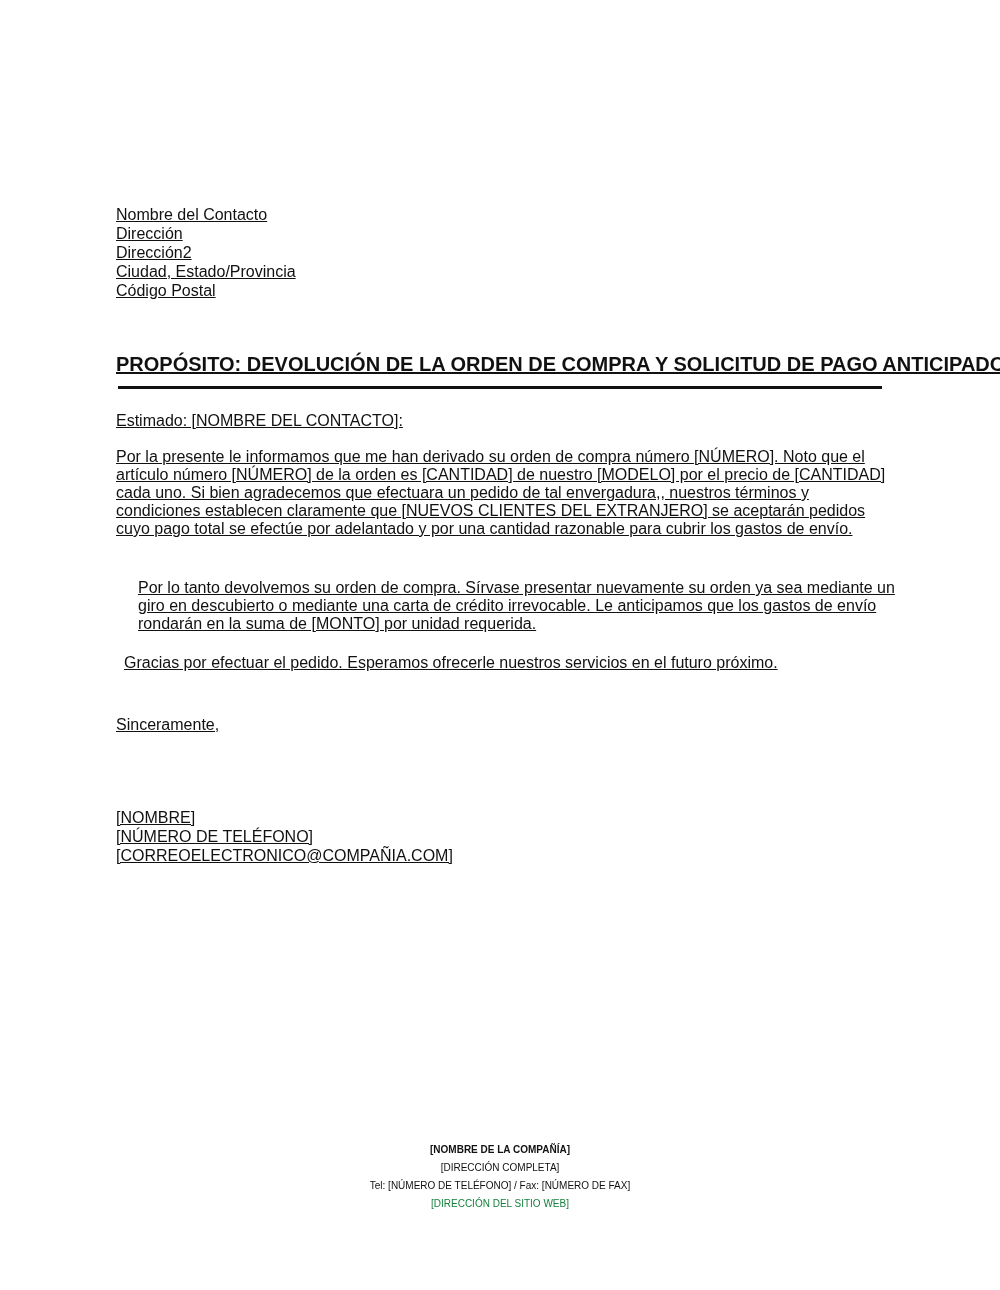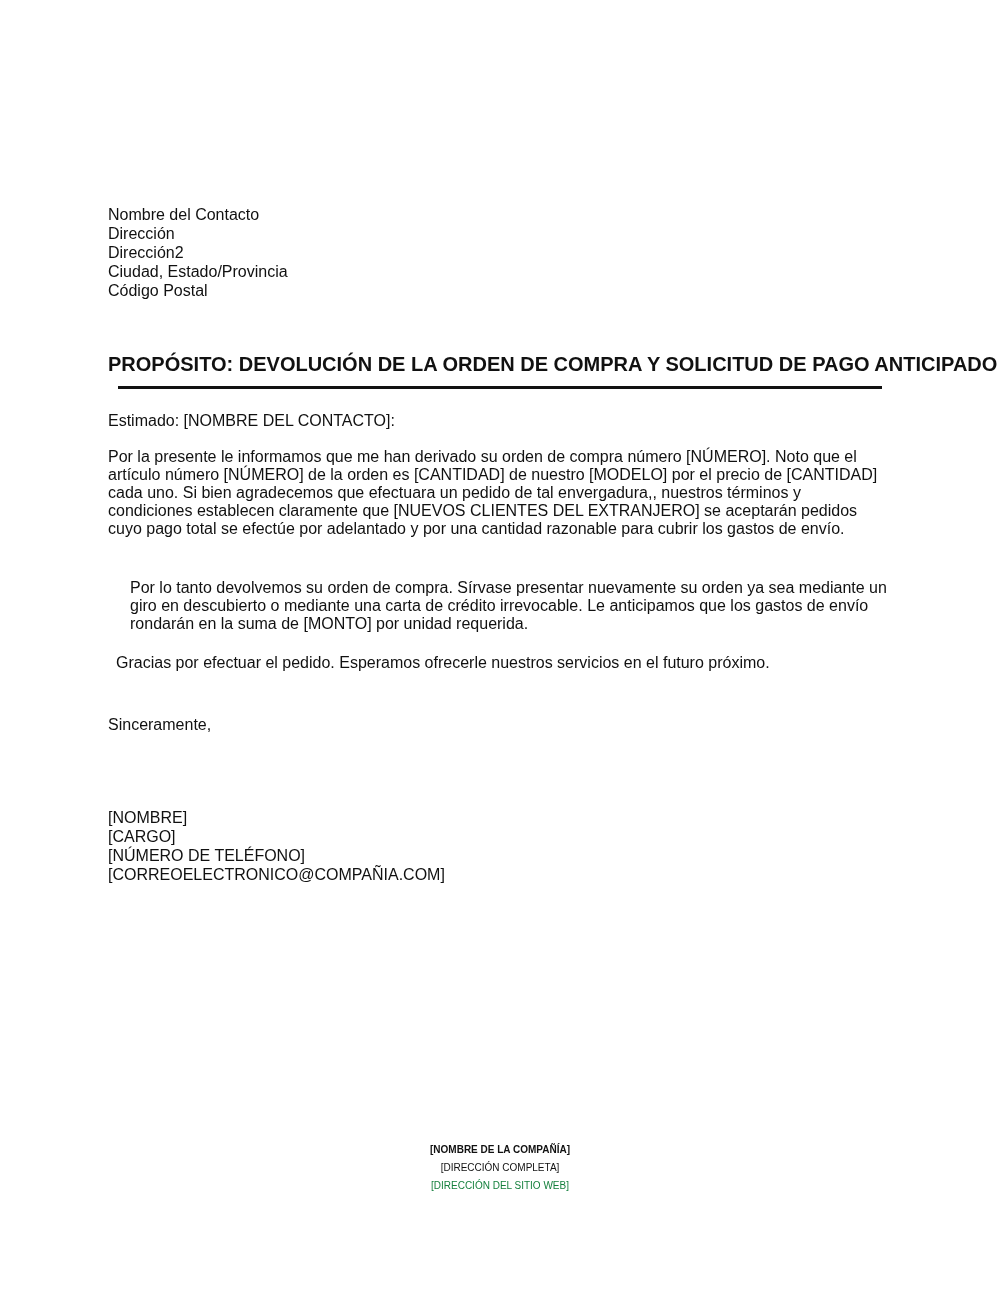--- a/index.html
+++ b/index.html
@@ -1,19 +1,19 @@
 <!DOCTYPE html>
 <html><head>
   <meta charset="utf-8">
   <style>
     html, body { margin: 0; padding: 0; background: #ffffff; }
     body { width: 1000px; height: 1290px; position: relative; overflow: hidden;
            font-family: "Liberation Sans", sans-serif; color: #111; font-size: 16px; }
     .page { position: absolute; left: 0; top: 0; width: 1000px; height: 1290px; }
-    .block { position: absolute; left: 108px; line-height: 19px; }
+    .block { position: absolute; left: 116px; line-height: 19px; text-decoration: underline; }
     .address { top: 205px; }
     .address div { height: 19px; }
     .subject { top: 355px; font-weight: bold; font-size: 20px; letter-spacing: 0px; white-space: nowrap; }
     .rule { position: absolute; left: 118px; top: 386px; width: 764px; height: 3px; background: #111; }
     .greeting { top: 411px; text-align: center; }
     .para { width: 770px; line-height: 18px; }
     .p1 { top: 448px; }
     .p2 { top: 579px; margin-left: 22px; }
     .p3 { top: 654px; margin-left: 8px; }
     .closing { top: 715px; }
@@ -42,24 +42,24 @@
   <div class="block greeting">Estimado: [NOMBRE DEL CONTACTO]:</div>
 
   <div class="block para p1">Por la presente le informamos que me han derivado su orden de compra número [NÚMERO]. Noto que el artículo número [NÚMERO] de la orden es [CANTIDAD] de nuestro [MODELO] por el precio de [CANTIDAD] cada uno. Si bien agradecemos que efectuara un pedido de tal envergadura,, nuestros términos y condiciones establecen claramente que [NUEVOS CLIENTES DEL EXTRANJERO] se aceptarán pedidos cuyo pago total se efectúe por adelantado y por una cantidad razonable para cubrir los gastos de envío.</div>
   <div class="block para p2">Por lo tanto devolvemos su orden de compra. Sírvase presentar nuevamente  su orden ya sea mediante un giro en descubierto o mediante una carta de crédito irrevocable. Le anticipamos que los gastos de envío rondarán en la suma de [MONTO] por unidad requerida.</div>
   <div class="block para p3">Gracias por efectuar el pedido. Esperamos ofrecerle nuestros servicios en el futuro próximo.</div>
 
   <div class="block closing">Sinceramente,</div>
 
   <div class="block signature">
     <div>[NOMBRE]</div>
-    <div>[CARGO]</div>
     <div>[NÚMERO DE TELÉFONO]</div>
     <div>[CORREOELECTRONICO@COMPAÑIA.COM]</div>
   </div>
 
   <div class="footer">
     <div class="company">[NOMBRE DE LA COMPAÑÍA]</div>
     <div>[DIRECCIÓN COMPLETA]</div>
+    <div>Tel: [NÚMERO DE TELÉFONO] / Fax: [NÚMERO DE FAX]</div>
     <div class="web">[DIRECCIÓN DEL SITIO WEB]</div>
   </div>
 
 </div>
 
 </body></html>

